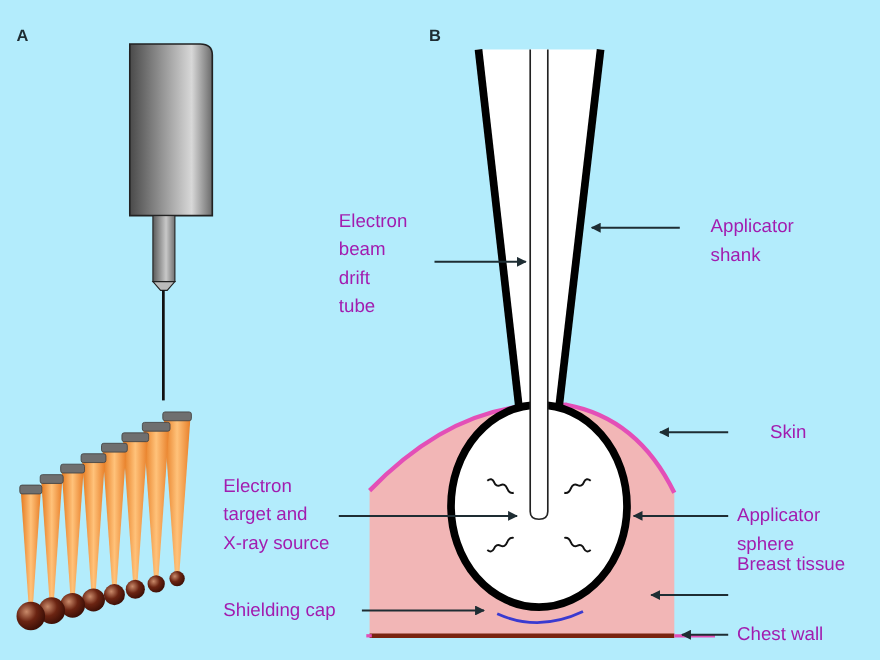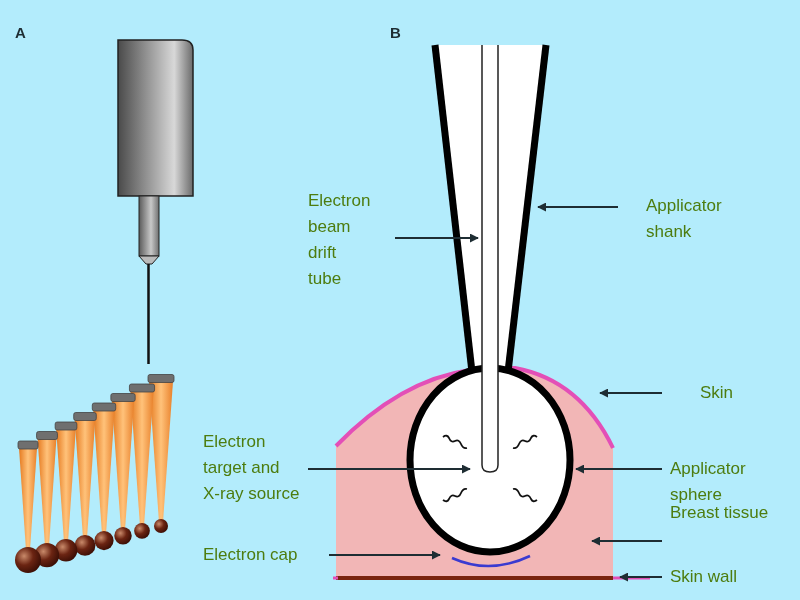--- a/index.html
+++ b/index.html
@@ -1,18 +1,18 @@
 <!DOCTYPE html>
 <html><head>
 <meta charset="utf-8">
 <style>
   html, body { margin: 0; padding: 0; }
   body { width: 800px; height: 600px; overflow: hidden; background: #b3ecfc; position: relative; font-family: "Liberation Sans", sans-serif; }
   #canvas { position: absolute; left: 0; top: 0; width: 800px; height: 600px; }
-  .lbl { position: absolute; color: #4d7c0f; font-size: 17px; line-height: 26px; font-family: "Liberation Sans", sans-serif; white-space: pre; }
+  .lbl { position: absolute; color: #a21caf; font-size: 17px; line-height: 26px; font-family: "Liberation Sans", sans-serif; white-space: pre; }
   .panel { position: absolute; font-weight: bold; font-size: 15px; color: #1e2d33; font-family: "Liberation Sans", sans-serif; }
 </style>
 </head>
 <body>
 
 <svg id="canvas" viewBox="0 0 800 600" xmlns="http://www.w3.org/2000/svg">
   <defs>
     <linearGradient id="metal" x1="0" x2="1" y1="0" y2="0">
       <stop offset="0" stop-color="#4a4a4a"></stop>
       <stop offset="0.75" stop-color="#d8d8d8"></stop>
@@ -133,14 +133,14 @@
 tube</div>
 <div class="lbl" style="left:646px;top:193px;">Applicator
 shank</div>
 <div class="lbl" style="left:700px;top:380px;">Skin</div>
 <div class="lbl" style="left:203px;top:429px;">Electron
 target and
 X-ray source</div>
 <div class="lbl" style="left:670px;top:456px;">Applicator
 sphere</div>
 <div class="lbl" style="left:670px;top:500px;">Breast tissue</div>
-<div class="lbl" style="left:203px;top:542px;">Electron cap</div>
-<div class="lbl" style="left:670px;top:564px;">Skin wall</div>
+<div class="lbl" style="left:203px;top:542px;">Shielding cap</div>
+<div class="lbl" style="left:670px;top:564px;">Chest wall</div>
 
 </body></html>

